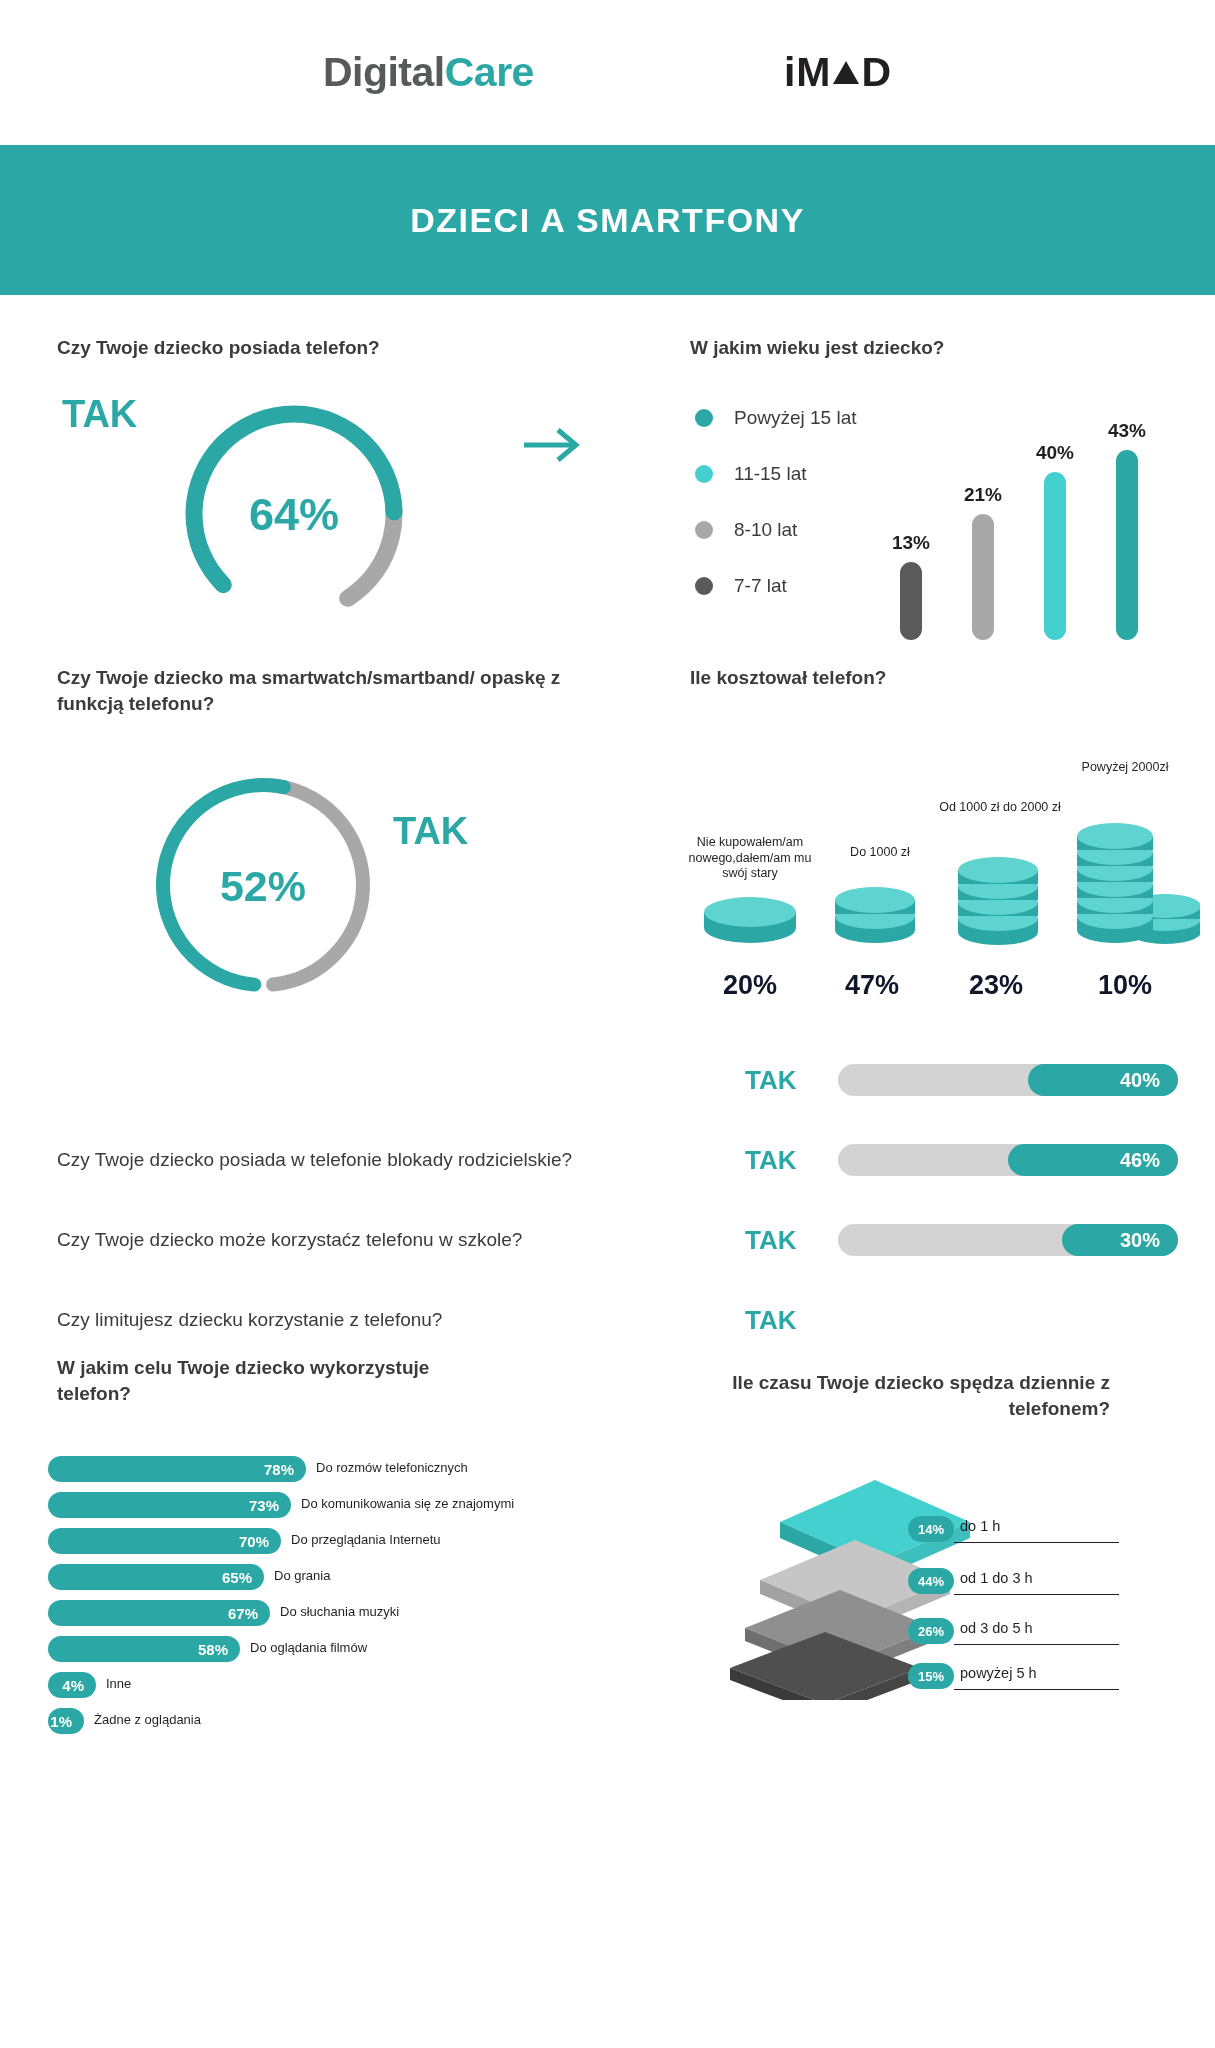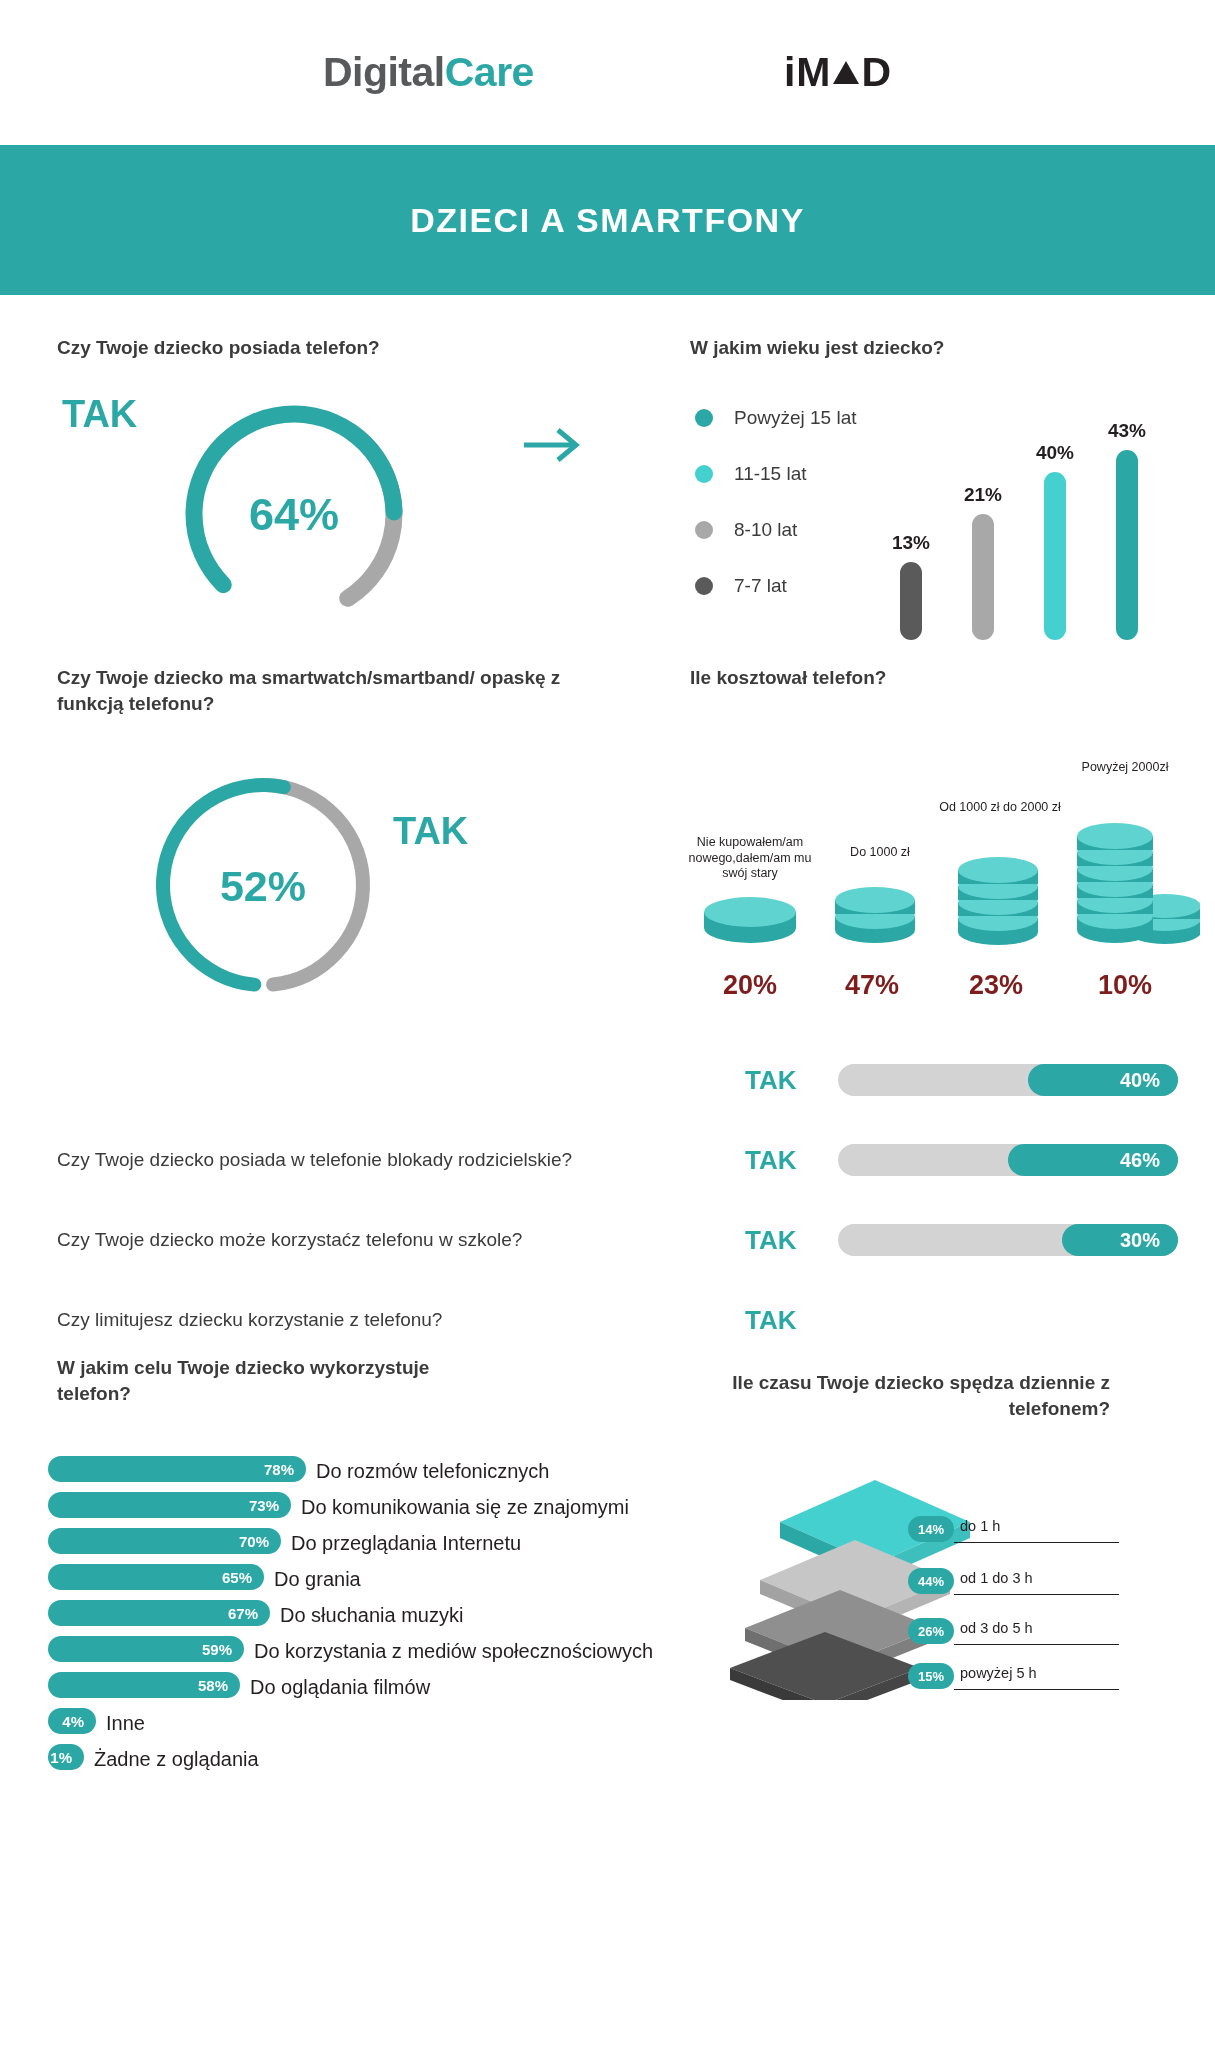--- a/index.html
+++ b/index.html
@@ -102,21 +102,21 @@
     font-size: 38px; font-weight: bold; color: #2ba8a5;
   }
   .q4 { position: absolute; left: 690px; top: 15px; }
 
   .coins { position: absolute; left: 660px; top: 70px; width: 540px; height: 310px; }
   .coin-caption {
     position: absolute; width: 130px; text-align: center;
     font-size: 12.5px; color: #231f20; line-height: 1.25;
   }
   .coin-pct {
-    position: absolute; font-size: 27px; font-weight: bold; color: #7f1d1d;
+    position: absolute; font-size: 27px; font-weight: bold; color: #0f172a;
     transform: translateX(-50%);
   }
 
   
   .sec3 { position: relative; height: 290px; margin-top: 10px; }
   .takrow { position: relative; height: 80px; }
   .takrow .label {
     position: absolute; left: 57px; top: 50%; transform: translateY(-50%);
     font-size: 19px; color: #3b3b3b; width: 640px; line-height: 1.35;
   }
@@ -141,21 +141,21 @@
   .sec4 { position: relative; height: 430px; }
   .q5 { position: absolute; left: 57px; top: 25px; width: 430px; }
   .hbars { position: absolute; left: 48px; top: 122px; width: 620px; }
   .hbar-row { position: relative; height: 36px; }
   .hbar {
     position: absolute; left: 0; top: 4px; height: 26px;
     background: #2ba8a5; border-radius: 13px;
     display: flex; align-items: center; justify-content: flex-end;
   }
   .hbar span { color: #fff; font-size: 15px; font-weight: bold; padding-right: 12px; }
-  .hbar-lbl { position: absolute; top: 8px; font-size: 20px; color: #231f20; }
+  .hbar-lbl { position: absolute; top: 8px; font-size: 13px; color: #231f20; }
 
   .q6 { position: absolute; left: 690px; top: 40px; width: 420px; text-align: right; }
   .layers { position: absolute; left: 690px; top: 130px; width: 430px; height: 250px; }
   .layer-badge {
     position: absolute; width: 46px; height: 26px; border-radius: 13px;
     background: #2ba8a5; color: #fff; font-size: 13px; font-weight: bold;
     display: flex; align-items: center; justify-content: center;
   }
   .layer-line {
     position: absolute; height: 1px; background: #231f20;
@@ -375,26 +375,20 @@
           </div>
         <div class="hbar-lbl" style="left:226px;">Do grania</div>
       </div>
       <div class="hbar-row">
         <div class="hbar" style="width:222px;">
             <span>67%</span>
           </div>
         <div class="hbar-lbl" style="left:232px;">Do słuchania muzyki</div>
       </div>
       <div class="hbar-row">
-        <div class="hbar" style="width:196px;">
-            <span>59%</span>
-          </div>
-        <div class="hbar-lbl" style="left:206px;">Do korzystania z mediów społecznościowych</div>
-      </div>
-      <div class="hbar-row">
         <div class="hbar" style="width:192px;">
             <span>58%</span>
           </div>
         <div class="hbar-lbl" style="left:202px;">Do oglądania filmów</div>
       </div>
       <div class="hbar-row">
         <div class="hbar" style="width:48px;">
             <span>4%</span>
           </div>
         <div class="hbar-lbl" style="left:58px;">Inne</div>

